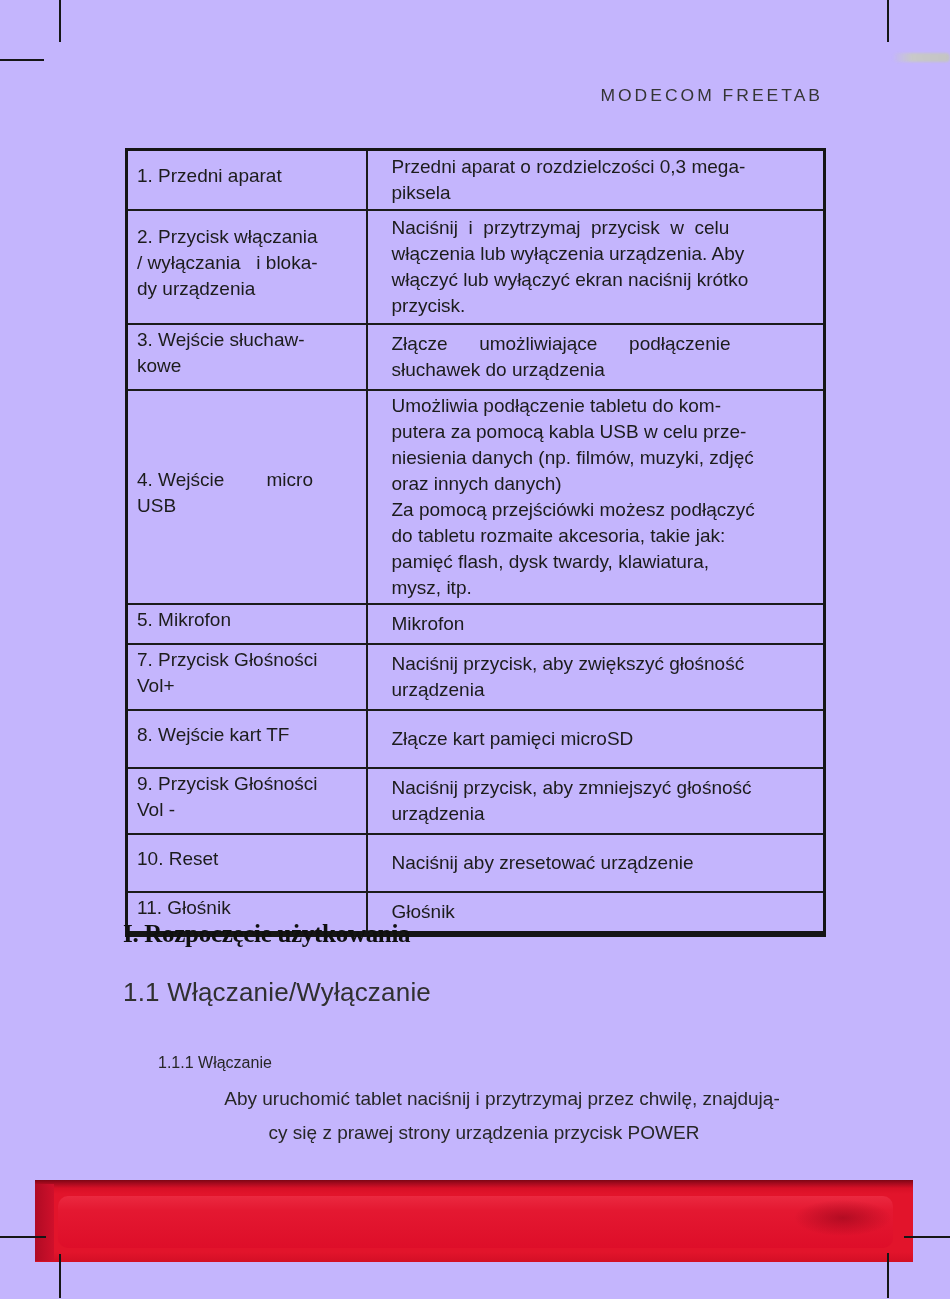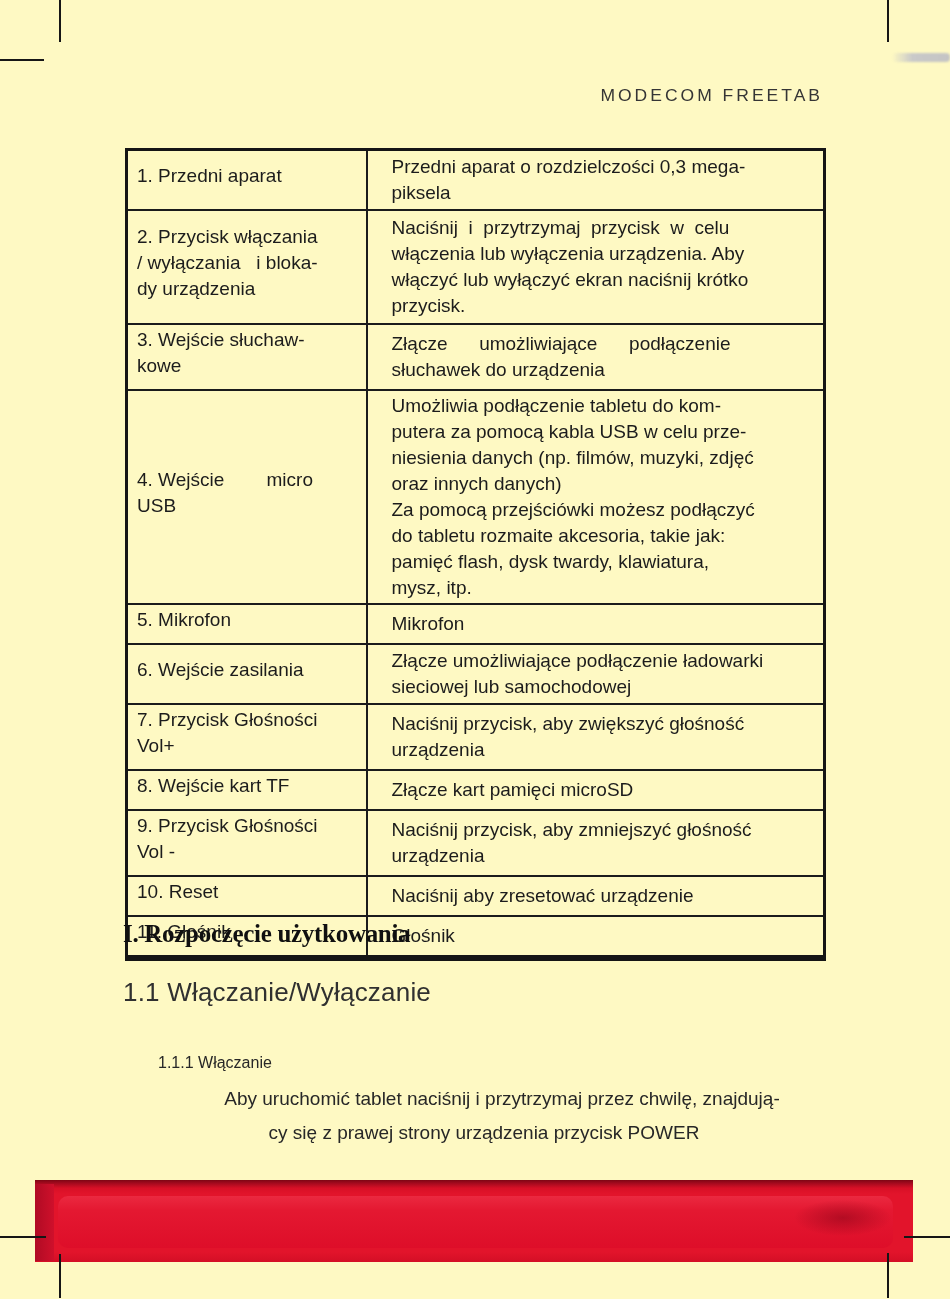--- a/index.html
+++ b/index.html
@@ -1,20 +1,20 @@
 <!DOCTYPE html>
 <html lang="pl"><head>
 <meta charset="utf-8">
 <style>
   html,body{margin:0;padding:0;background:#e9e9e9;}
   .page{
     position:relative;
     width:950px;height:1299px;
     margin:0 auto;
-    background:#fef9c3;
+    background:#c4b5fd;
     overflow:hidden;
     font-family:"Liberation Sans", sans-serif;
     color:#1d1d1d;
   }
   
   .mark{position:absolute;background:#161616;z-index:5;}
   .mark.soft{background:linear-gradient(90deg,rgba(190,190,190,0),#c9c9c9 35%,#c4c4c4);
     height:9px;border-radius:4px;filter:blur(1px);}
   
   .brand{
@@ -140,25 +140,20 @@
 Za pomocą przejściówki możesz podłączyć
 do tabletu rozmaite akcesoria, takie jak:
 pamięć flash, dysk twardy, klawiatura,
 mysz, itp.</td>
         </tr>
         <tr>
           <td class="c-label">5. Mikrofon</td>
           <td class="c-desc">Mikrofon</td>
         </tr>
         <tr>
-          <td class="c-label">6. Wejście zasilania</td>
-          <td class="c-desc">Złącze umożliwiające podłączenie ładowarki
-sieciowej lub samochodowej</td>
-        </tr>
-        <tr>
           <td class="c-label">7. Przycisk Głośności
 Vol+</td>
           <td class="c-desc">Naciśnij przycisk, aby zwiększyć głośność
 urządzenia</td>
         </tr>
         <tr>
           <td class="c-label">8. Wejście kart TF</td>
           <td class="c-desc">Złącze kart pamięci microSD</td>
         </tr>
         <tr>

